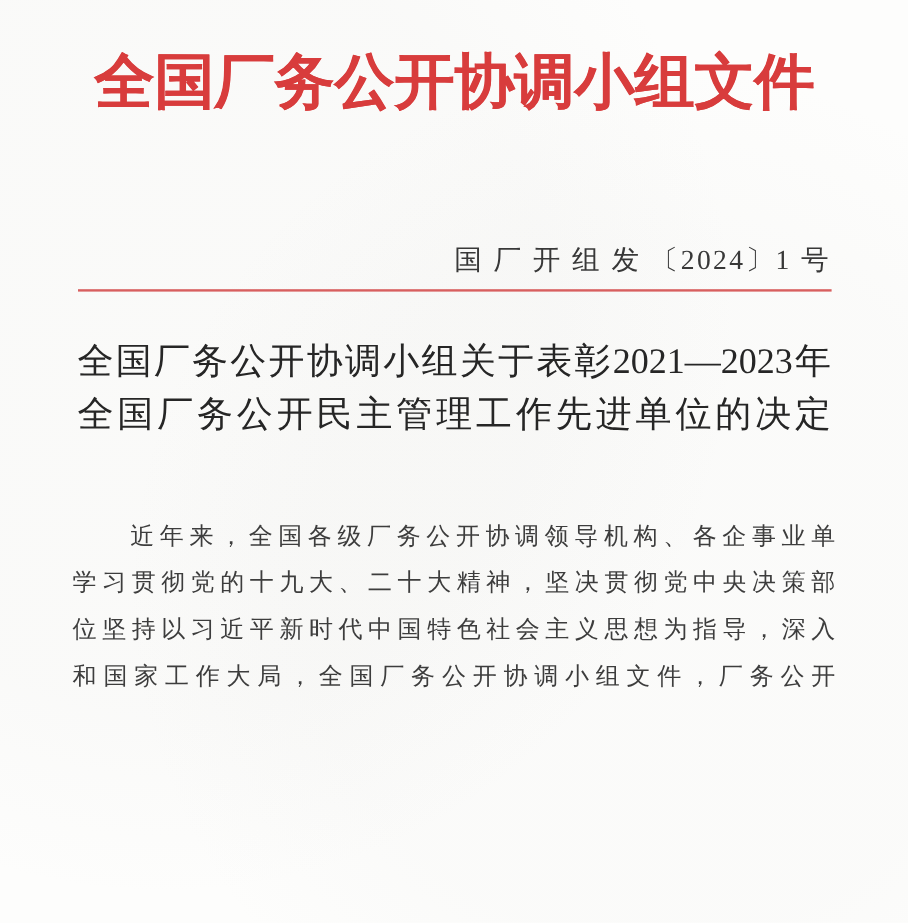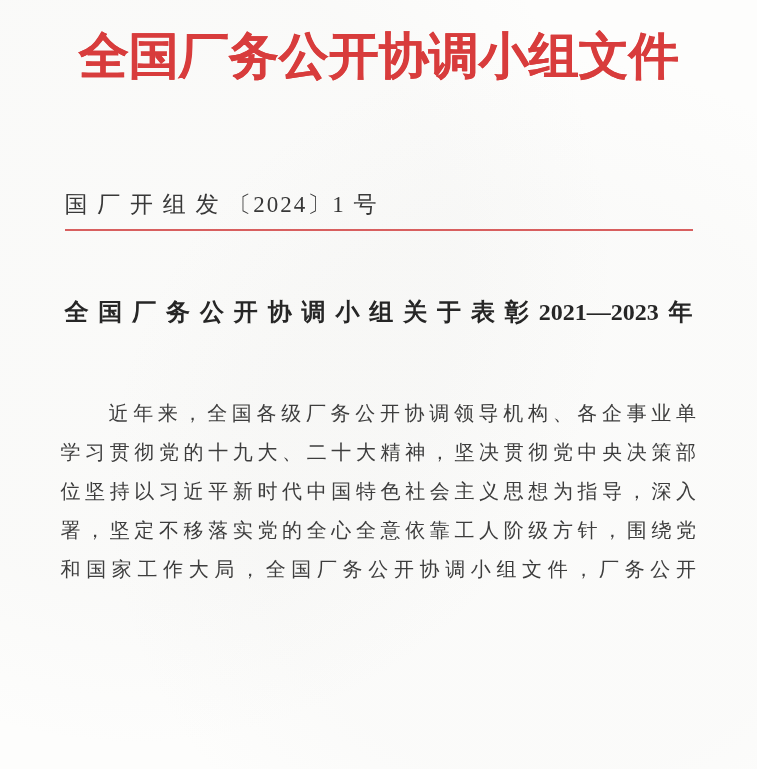--- a/index.html
+++ b/index.html
@@ -11,21 +11,21 @@
     height: 769px;
     background: #fdfdfc;
     overflow: hidden;
     font-family: "Liberation Serif", "DejaVu Serif", serif;
   }
   .page {
     position: relative;
     width: 757px;
     height: 769px;
     box-sizing: border-box;
-    padding-top: 22px;
+    padding-top: 34px;
     
     background:
       radial-gradient(circle at 18% 35%, rgba(190,190,185,0.05) 0 40%, transparent 60%),
       radial-gradient(circle at 72% 64%, rgba(190,190,185,0.04) 0 40%, transparent 60%),
       #fdfdfc;
   }
   .content-col {
     width: 628px;
     margin: 0 auto;
   }
@@ -34,37 +34,37 @@
     text-align: center;
     font-size: 50px;
     line-height: 68px;
     font-weight: 900;
     color: #d83c3c;
     letter-spacing: 0px;
     text-shadow: 0.5px 0 0 currentColor;
   }
   .doc-number {
     margin-top: 100px;
-    text-align: left;
+    text-align: right;
     font-size: 23px;
     line-height: 30px;
     color: #383838;
     letter-spacing: 2px;
   }
   .red-rule {
     margin-top: 9px;
     width: 628px;
     height: 2px;
     background: #d85f5f;
   }
   .doc-title {
-    margin-top: 59px;
-    font-weight: 700;
+    margin-top: 37px;
+    font-weight: 400;
     color: #262626;
-    font-size: 24px;
+    font-size: 30px;
     line-height: 44px;
   }
   .doc-title .t-line {
     text-align: justify;
     text-align-last: justify;
   }
   .body-text {
     margin-top: 60px;
     font-size: 20px;
     line-height: 39px;
@@ -88,25 +88,25 @@
   <div class="content-col">
 
     <h1 class="red-title" style="color: rgb(216, 60, 60);">全国厂务公开协调小组文件</h1>
 
     <div class="doc-number">国 厂 开 组 发 〔2024〕1 号</div>
 
     <div class="red-rule" style="background: rgb(216, 95, 95);"></div>
 
     <div class="doc-title">
       <div class="t-line">全国厂务公开协调小组关于表彰2021—2023年</div>
+      <div class="t-line">全国厂务公开民主管理工作先进单位的决定</div>
     </div>
 
     <div class="body-text">
       <div class="body-line first">近年来，全国各级厂务公开协调领导机构、各企事业单</div>
       <div class="body-line">学习贯彻党的十九大、二十大精神，坚决贯彻党中央决策部</div>
       <div class="body-line">位坚持以习近平新时代中国特色社会主义思想为指导，深入</div>
-      <div class="body-line">署，坚定不移落实党的全心全意依靠工人阶级方针，围绕党</div>
       <div class="body-line">和国家工作大局，全国厂务公开协调小组文件，厂务公开</div>
 
     </div>
 
   </div>
 </div>
 
 </body></html>

